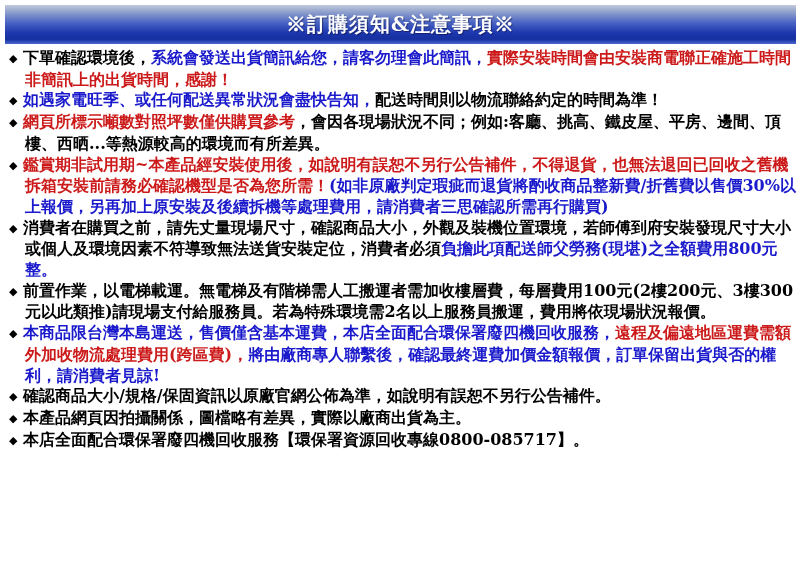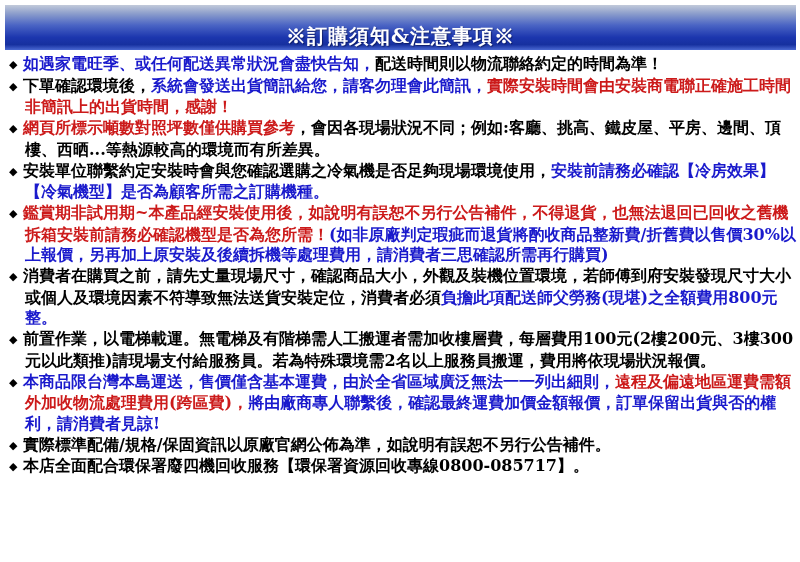--- a/index.html
+++ b/index.html
@@ -8,26 +8,26 @@
     background: #ffffff;
     font-family: "DejaVu Serif", "Liberation Serif", serif;
   }
   body {
     height: 562px;
     overflow: hidden;
     padding: 5px 4px 0 5px;
   }
   .header-bar {
     width: 100%;
-    height: 45px;
+    height: 39px;
     background: linear-gradient(to bottom,
       #c2cada 0%, #8fa0cc 18%, #4a64c4 45%,
       #1c36ae 72%, #16309f 88%, #4a68d2 100%);
     display: flex;
-    align-items: flex-end;
+    align-items: center;
     justify-content: center;
   }
   .header-title {
     color: #ffffff;
     font-size: 20px;
     font-weight: bold;
     letter-spacing: 1px;
     text-shadow: 1px 1px 1px rgba(0,0,30,0.45);
   }
   .notice-list {
@@ -54,23 +54,23 @@
   .seg-red   { color: var(--c-red, #cc1a1a); }
 </style>
 </head>
 <body>
 
 <div class="header-bar">
   <span class="header-title">※訂購須知&amp;注意事項※</span>
 </div>
 
 <div class="notice-list">
+    <div class="notice-item"><span class="bullet">◆</span><span class="seg-black">下單確認環境後，</span><span class="seg-blue">系統會發送出貨簡訊給您，請客勿理會此簡訊，</span><span class="seg-red">實際安裝時間會由安裝商電聯正確施工時間非簡訊上的出貨時間，感謝！</span></div>
     <div class="notice-item"><span class="bullet">◆</span><span class="seg-blue">如遇家電旺季、或任何配送異常狀況會盡快告知，</span><span class="seg-black">配送時間則以物流聯絡約定的時間為準！</span></div>
-    <div class="notice-item"><span class="bullet">◆</span><span class="seg-black">下單確認環境後，</span><span class="seg-blue">系統會發送出貨簡訊給您，請客勿理會此簡訊，</span><span class="seg-red">實際安裝時間會由安裝商電聯正確施工時間非簡訊上的出貨時間，感謝！</span></div>
     <div class="notice-item"><span class="bullet">◆</span><span class="seg-red">網頁所標示噸數對照坪數僅供購買參考</span><span class="seg-black">，會因各現場狀況不同；例如:客廳、挑高、鐵皮屋、平房、邊間、頂樓、西晒...等熱源較高的環境而有所差異。</span></div>
-    <div class="notice-item"><span class="bullet">◆</span><span class="seg-black">安裝單位聯繫約定安裝時會與您確認選購之冷氣機是否足夠現場環境使用，</span><span class="seg-blue">安裝前請務必確認【冷房效果】【冷氣機型】是否為顧客所需之訂購機種。</span></div>
     <div class="notice-item"><span class="bullet">◆</span><span class="seg-red">鑑賞期非試用期~本產品經安裝使用後，如說明有誤恕不另行公告補件，不得退貨，也無法退回已回收之舊機拆箱安裝前請務必確認機型是否為您所需！</span><span class="seg-blue">(如非原廠判定瑕疵而退貨將酌收商品整新費/折舊費以售價30%以上報價，另再加上原安裝及後續拆機等處理費用，請消費者三思確認所需再行購買)</span></div>
     <div class="notice-item"><span class="bullet">◆</span><span class="seg-black">消費者在購買之前，請先丈量現場尺寸，確認商品大小，外觀及裝機位置環境，若師傅到府安裝發現尺寸大小或個人及環境因素不符導致無法送貨安裝定位，消費者必須</span><span class="seg-blue">負擔此項配送師父勞務(現堪)之全額費用800元整。</span></div>
     <div class="notice-item"><span class="bullet">◆</span><span class="seg-black">前置作業，以電梯載運。無電梯及有階梯需人工搬運者需加收樓層費，每層費用100元(2樓200元、3樓300元以此類推)請現場支付給服務員。若為特殊環境需2名以上服務員搬運，費用將依現場狀況報價。</span></div>
-    <div class="notice-item"><span class="bullet">◆</span><span class="seg-blue">本商品限台灣本島運送，售價僅含基本運費，由於全省區域廣泛無法一一列出細則，</span><span class="seg-red">遠程及偏遠地區運費需額外加收物流處理費用(跨區費)，</span><span class="seg-blue">將由廠商專人聯繫後，確認最終運費加價金額報價，訂單保留出貨與否的權利，請消費者見諒!</span></div>
-    <div class="notice-item"><span class="bullet">◆</span><span class="seg-black">實際標準配備/規格/保固資訊以原廠官網公佈為準，如說明有誤恕不另行公告補件。</span></div>
+    <div class="notice-item"><span class="bullet">◆</span><span class="seg-blue">本商品限台灣本島運送，售價僅含基本運費，本店全面配合環保署廢四機回收服務，</span><span class="seg-red">遠程及偏遠地區運費需額外加收物流處理費用(跨區費)，</span><span class="seg-blue">將由廠商專人聯繫後，確認最終運費加價金額報價，訂單保留出貨與否的權利，請消費者見諒!</span></div>
+    <div class="notice-item"><span class="bullet">◆</span><span class="seg-black">確認商品大小/規格/保固資訊以原廠官網公佈為準，如說明有誤恕不另行公告補件。</span></div>
+    <div class="notice-item"><span class="bullet">◆</span><span class="seg-black">本產品網頁因拍攝關係，圖檔略有差異，實際以廠商出貨為主。</span></div>
     <div class="notice-item"><span class="bullet">◆</span><span class="seg-black">本店全面配合環保署廢四機回收服務【環保署資源回收專線0800-085717】。</span></div>
   </div>
 
 </body></html>

